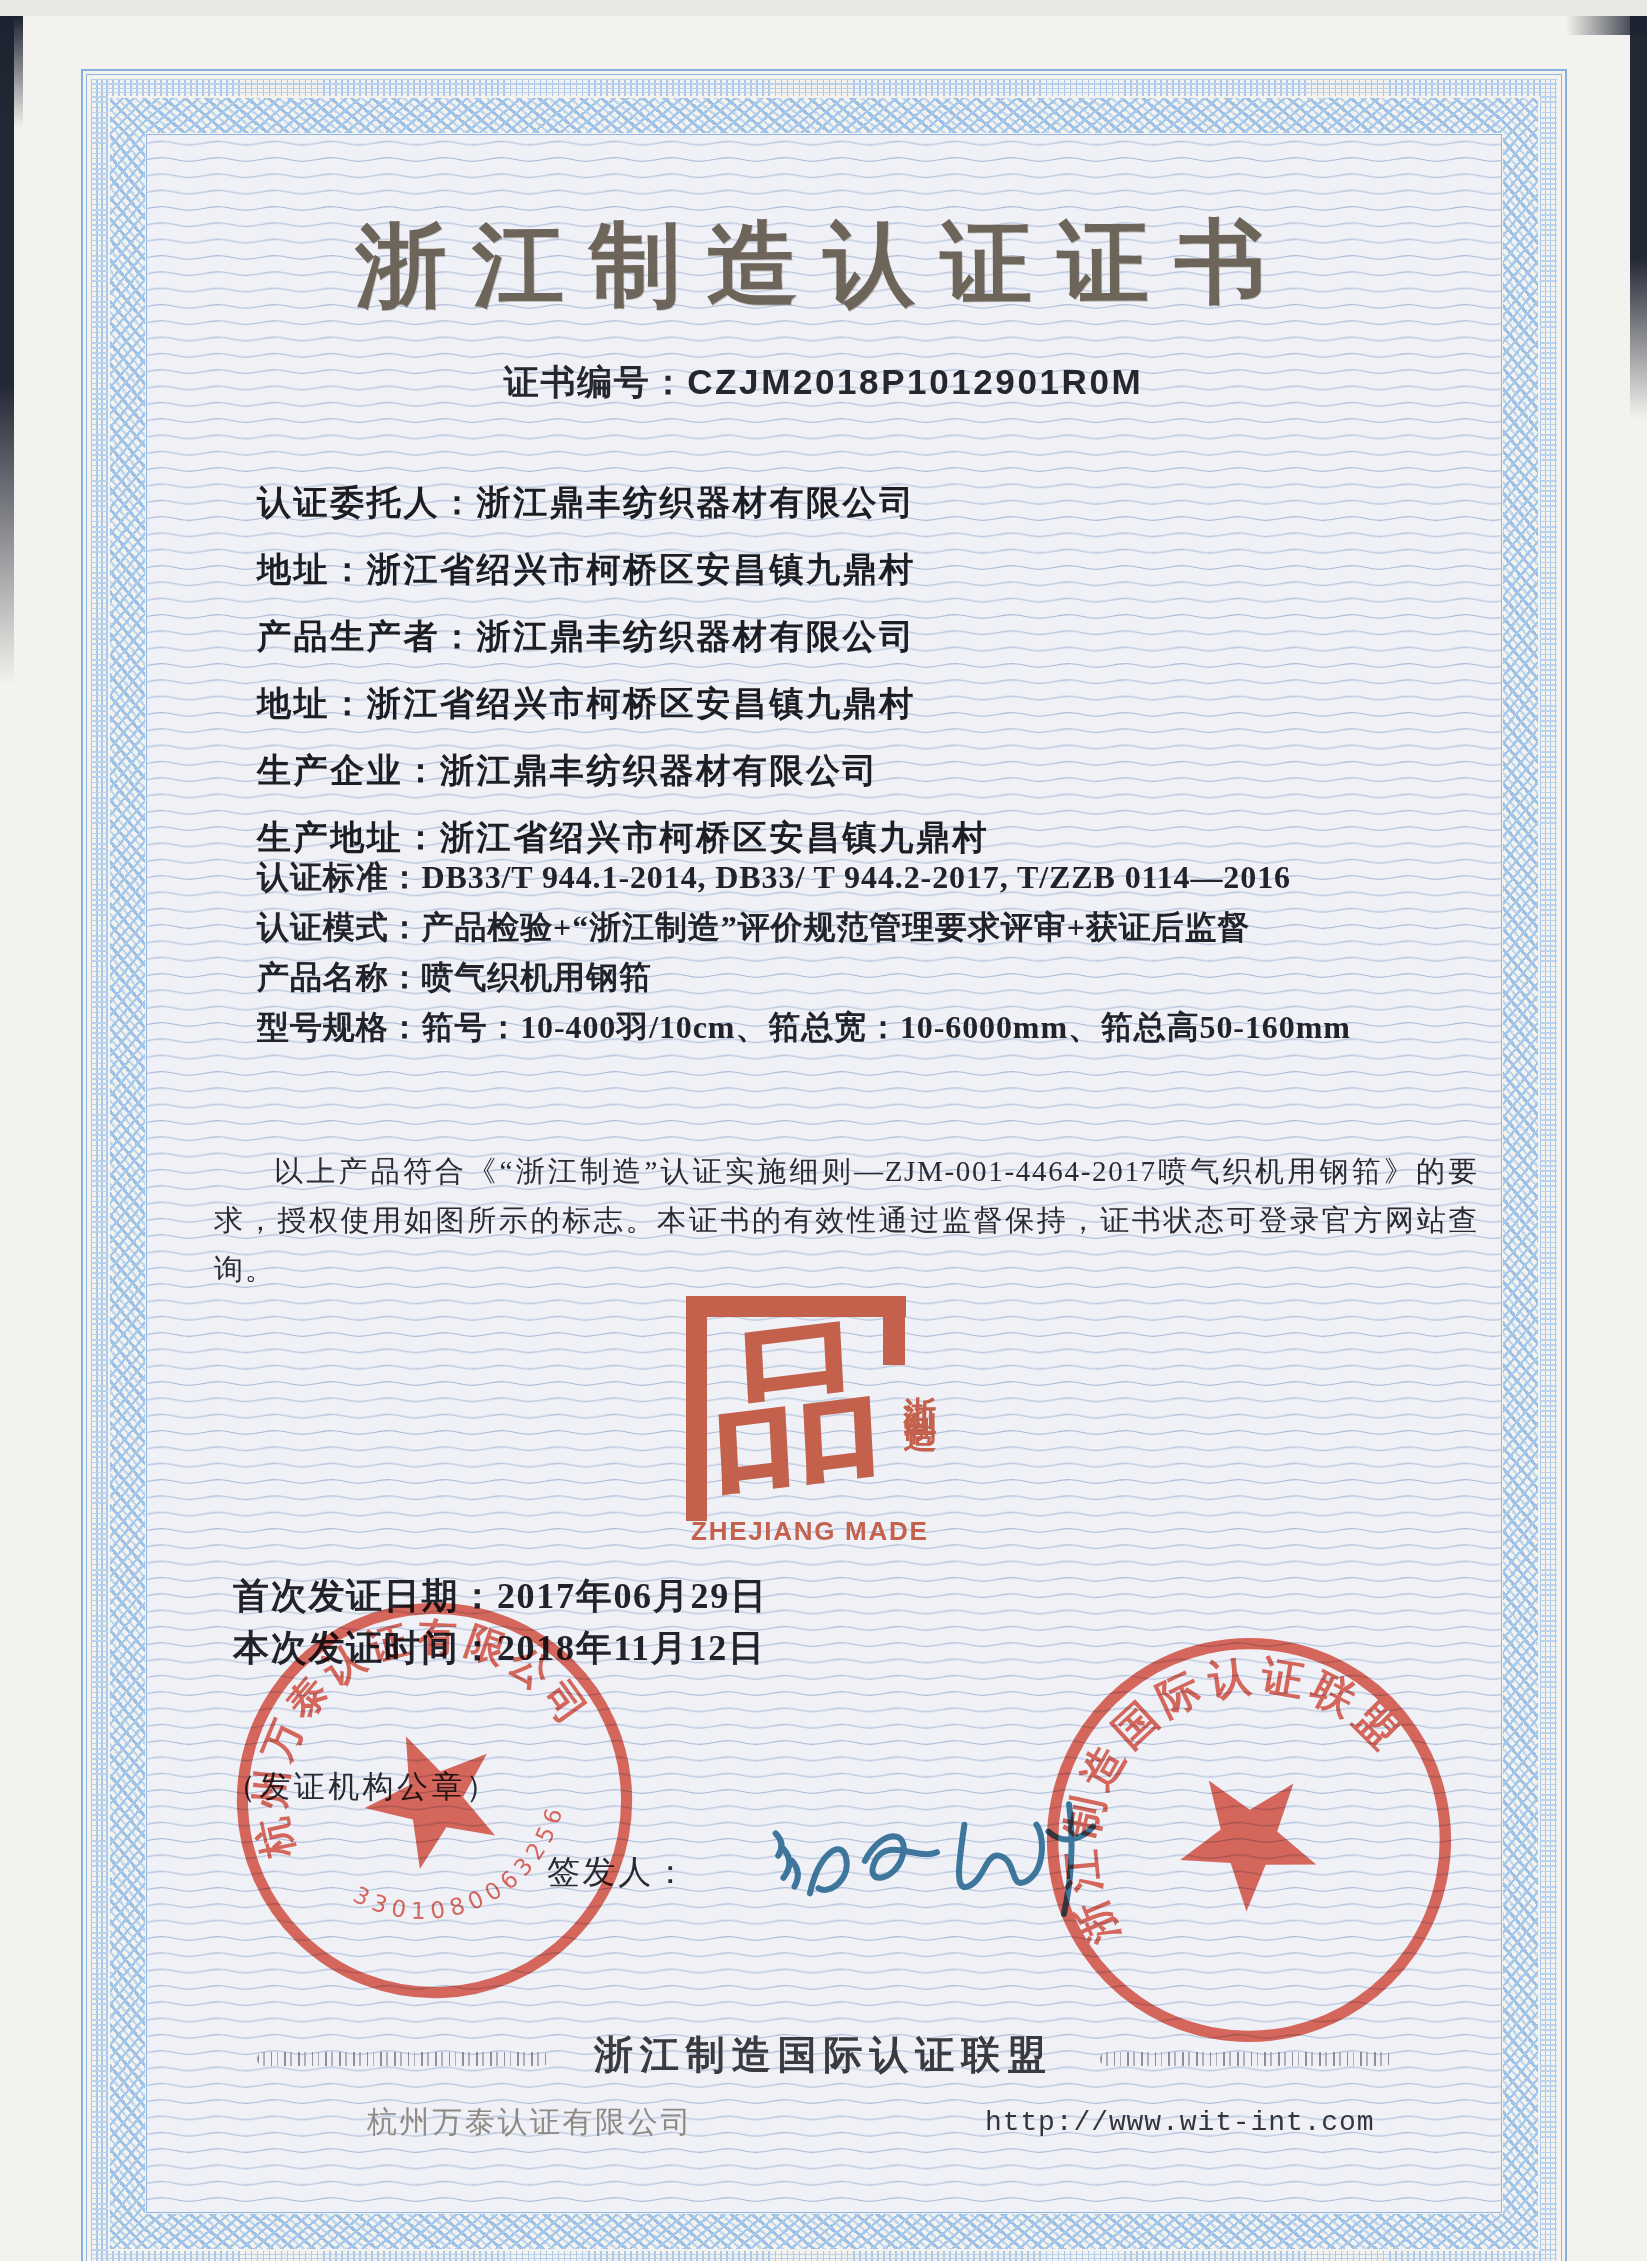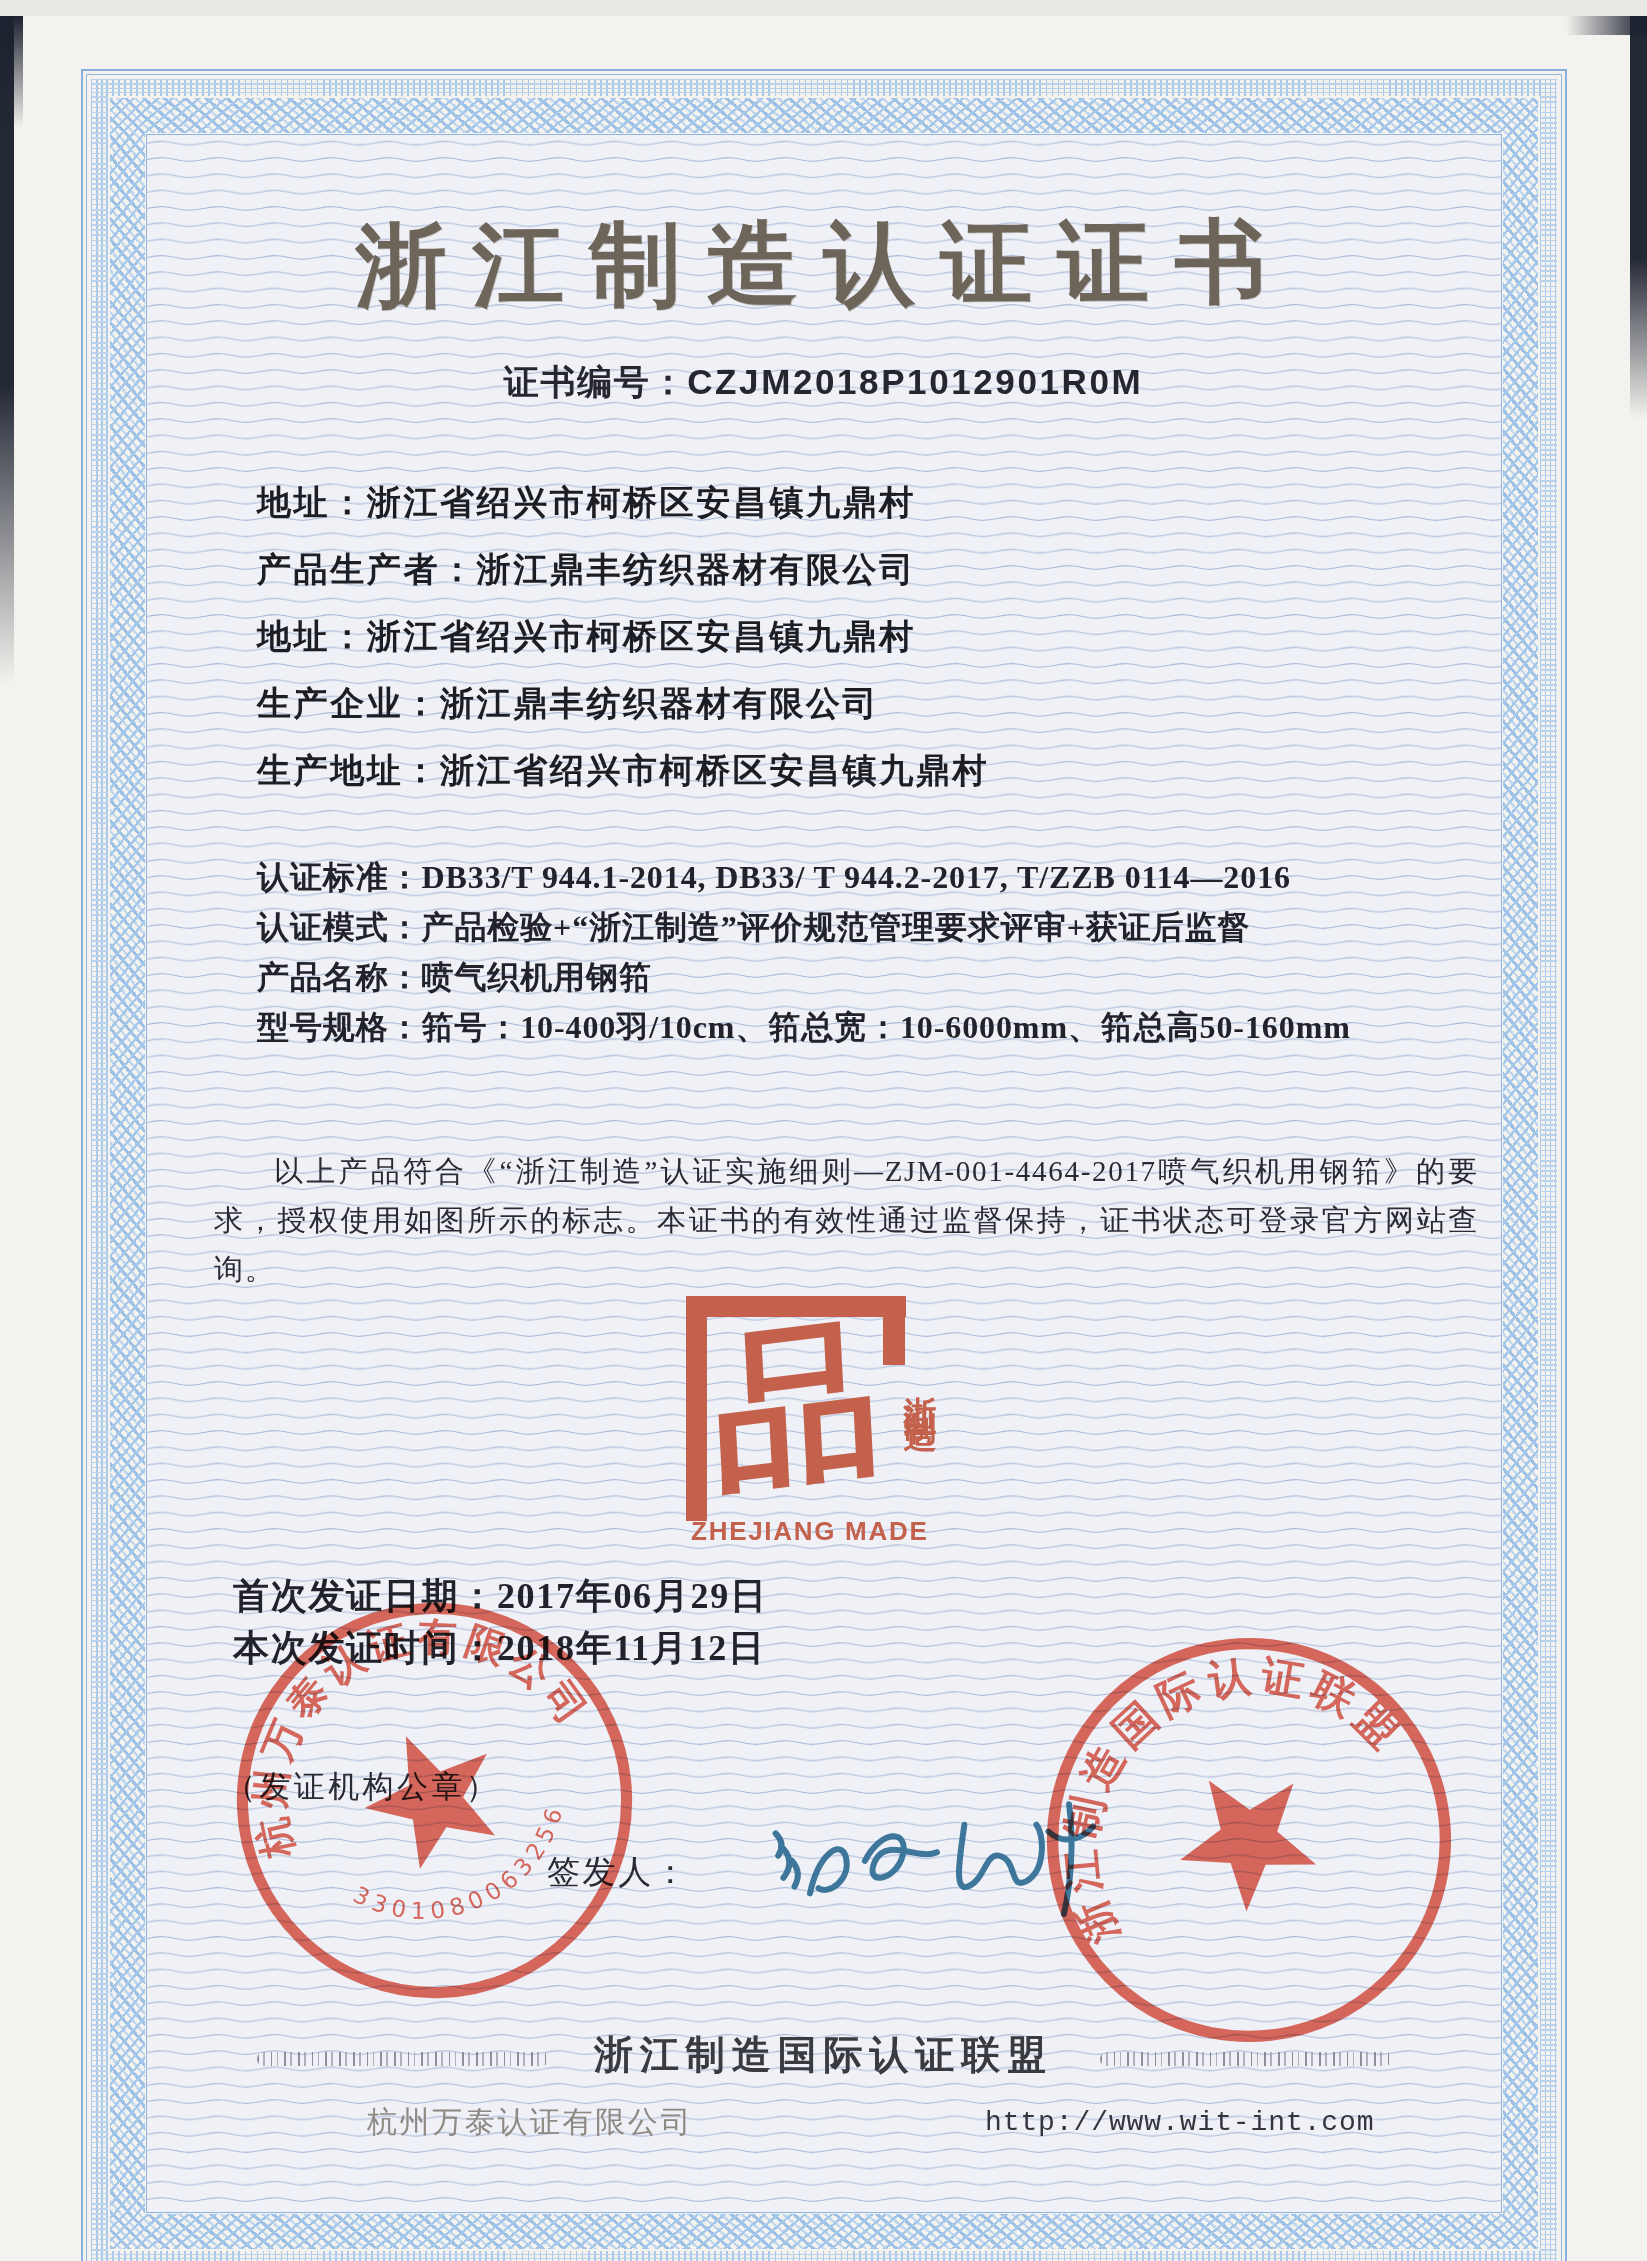--- a/index.html
+++ b/index.html
@@ -110,20 +110,21 @@
     </div>
   </div>
 
   <div class="layer title">浙江制造认证证书</div>
 
   <div class="layer certno">
     <span>证书编号：</span><span class="num">CZJM2018P1012901R0M</span>
   </div>
 
   <div class="layer info">
+    <div>认证委托人：浙江鼎丰纺织器材有限公司</div>
     <div>地址：浙江省绍兴市柯桥区安昌镇九鼎村</div>
     <div>产品生产者：浙江鼎丰纺织器材有限公司</div>
     <div>地址：浙江省绍兴市柯桥区安昌镇九鼎村</div>
     <div>生产企业：浙江鼎丰纺织器材有限公司</div>
     <div>生产地址：浙江省绍兴市柯桥区安昌镇九鼎村</div>
   </div>
 
   <div class="layer details">
     <div>认证标准：DB33/T 944.1-2014, DB33/ T 944.2-2017, T/ZZB 0114—2016</div>
     <div>认证模式：产品检验+“浙江制造”评价规范管理要求评审+获证后监督</div>

